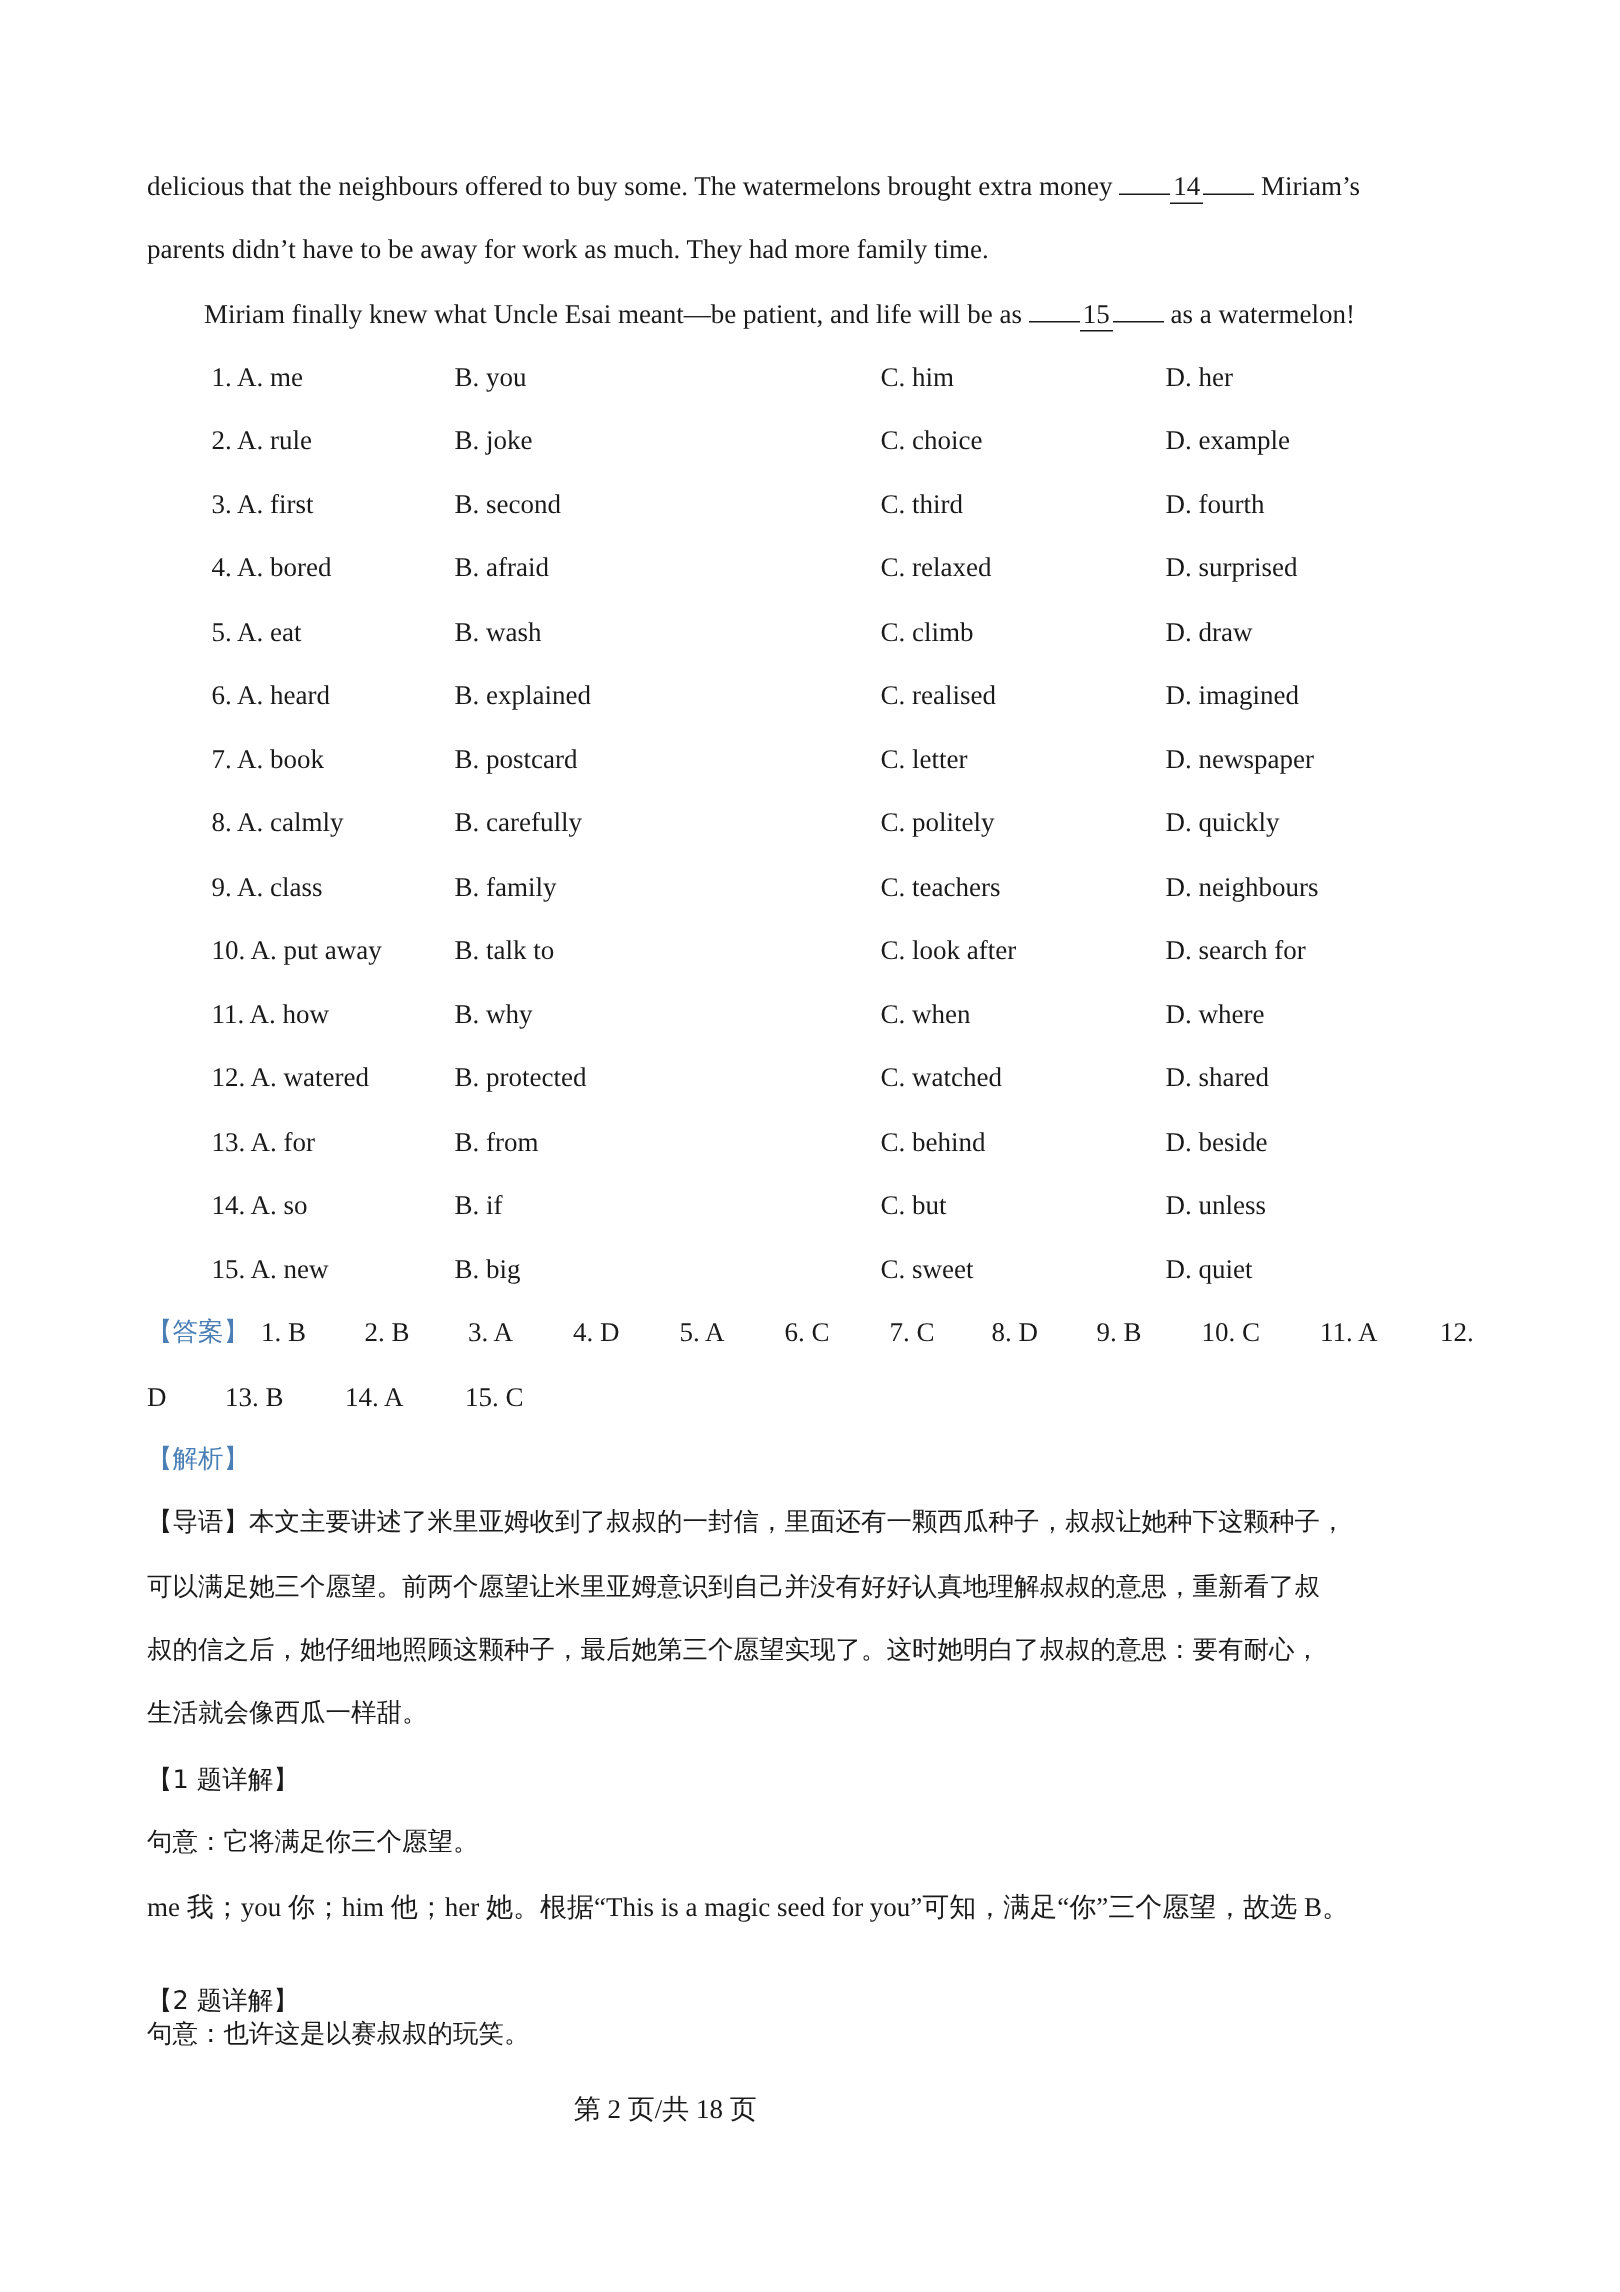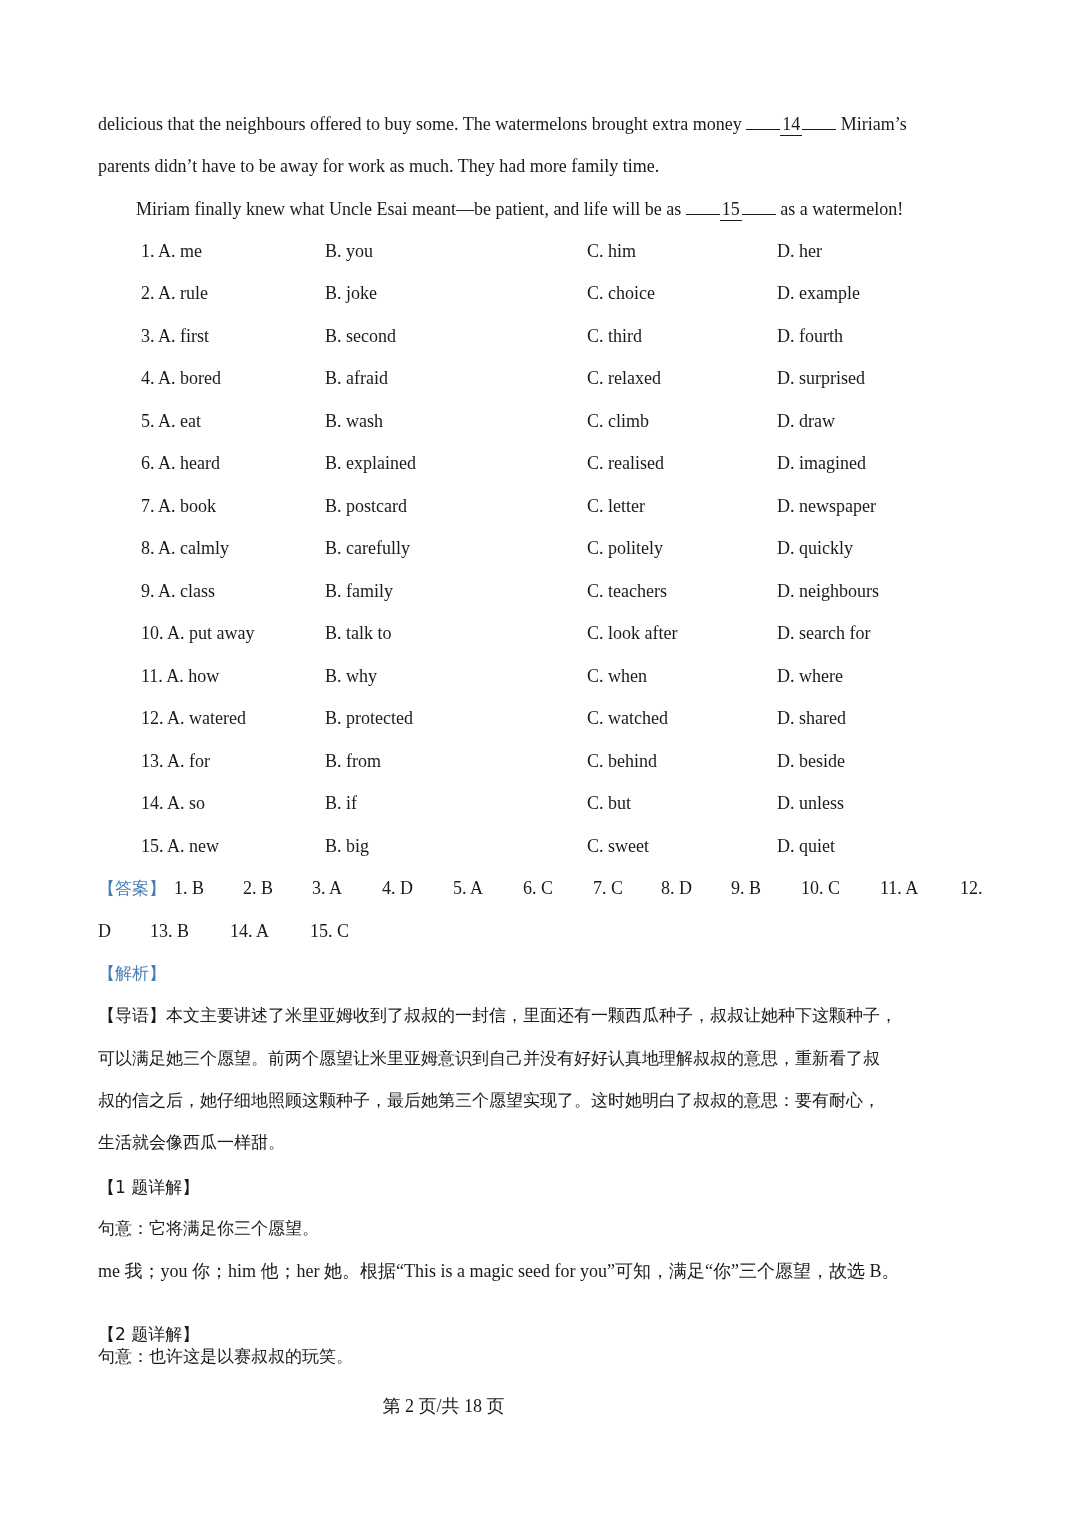--- a/index.html
+++ b/index.html
@@ -5,21 +5,21 @@
     html, body { margin:0; padding:0; background:#ffffff; }
     body { width:1080px; height:1528px; position:relative; overflow:hidden;
            font-family:"Liberation Serif","DejaVu Serif",serif; color:#1a1a1a; }
     .line { position:absolute; left:98px; font-size:18px; white-space:nowrap; line-height:22px; }
     .indent { left:136px; }
     .blank { display:inline-block; text-decoration:underline; text-underline-offset:3px; }
     .blank .pad { display:inline-block; width:34px; border-bottom:1.3px solid #1a1a1a; height:14px; vertical-align:baseline; }
     .blank .num { display:inline-block; border-bottom:1.3px solid #1a1a1a; padding:0 2px; text-decoration:none; }
     .opt-row { position:absolute; left:98px; width:900px; height:22px; font-size:18px; line-height:22px; }
     .opt { position:absolute; top:0; white-space:nowrap; }
-    .opt.a { left:0;margin-left:43px; } .opt.b { left:227px; } .opt.c { left:442px;margin-left:47px; } .opt.d { left:663px;margin-left:16px; }
+    .opt.a { left:0;margin-left:43px; } .opt.b { left:205px; } .opt.c { left:442px;margin-left:47px; } .opt.d { left:663px;margin-left:16px; }
     .blue { color:#4a7fb5; }
     .ans-row { position:absolute; left:98px; font-size:18px; line-height:22px; white-space:nowrap; }
     .ans-item { position:absolute; top:0; white-space:nowrap; }
     .cn { font-family:"DejaVu Sans","Liberation Sans",sans-serif; font-size:17px; }
     .footer { position:absolute; top:1394px; left:0; width:887px; text-align:center; font-size:18px; }
   </style>
 </head>
 <body>
 
 <div>

